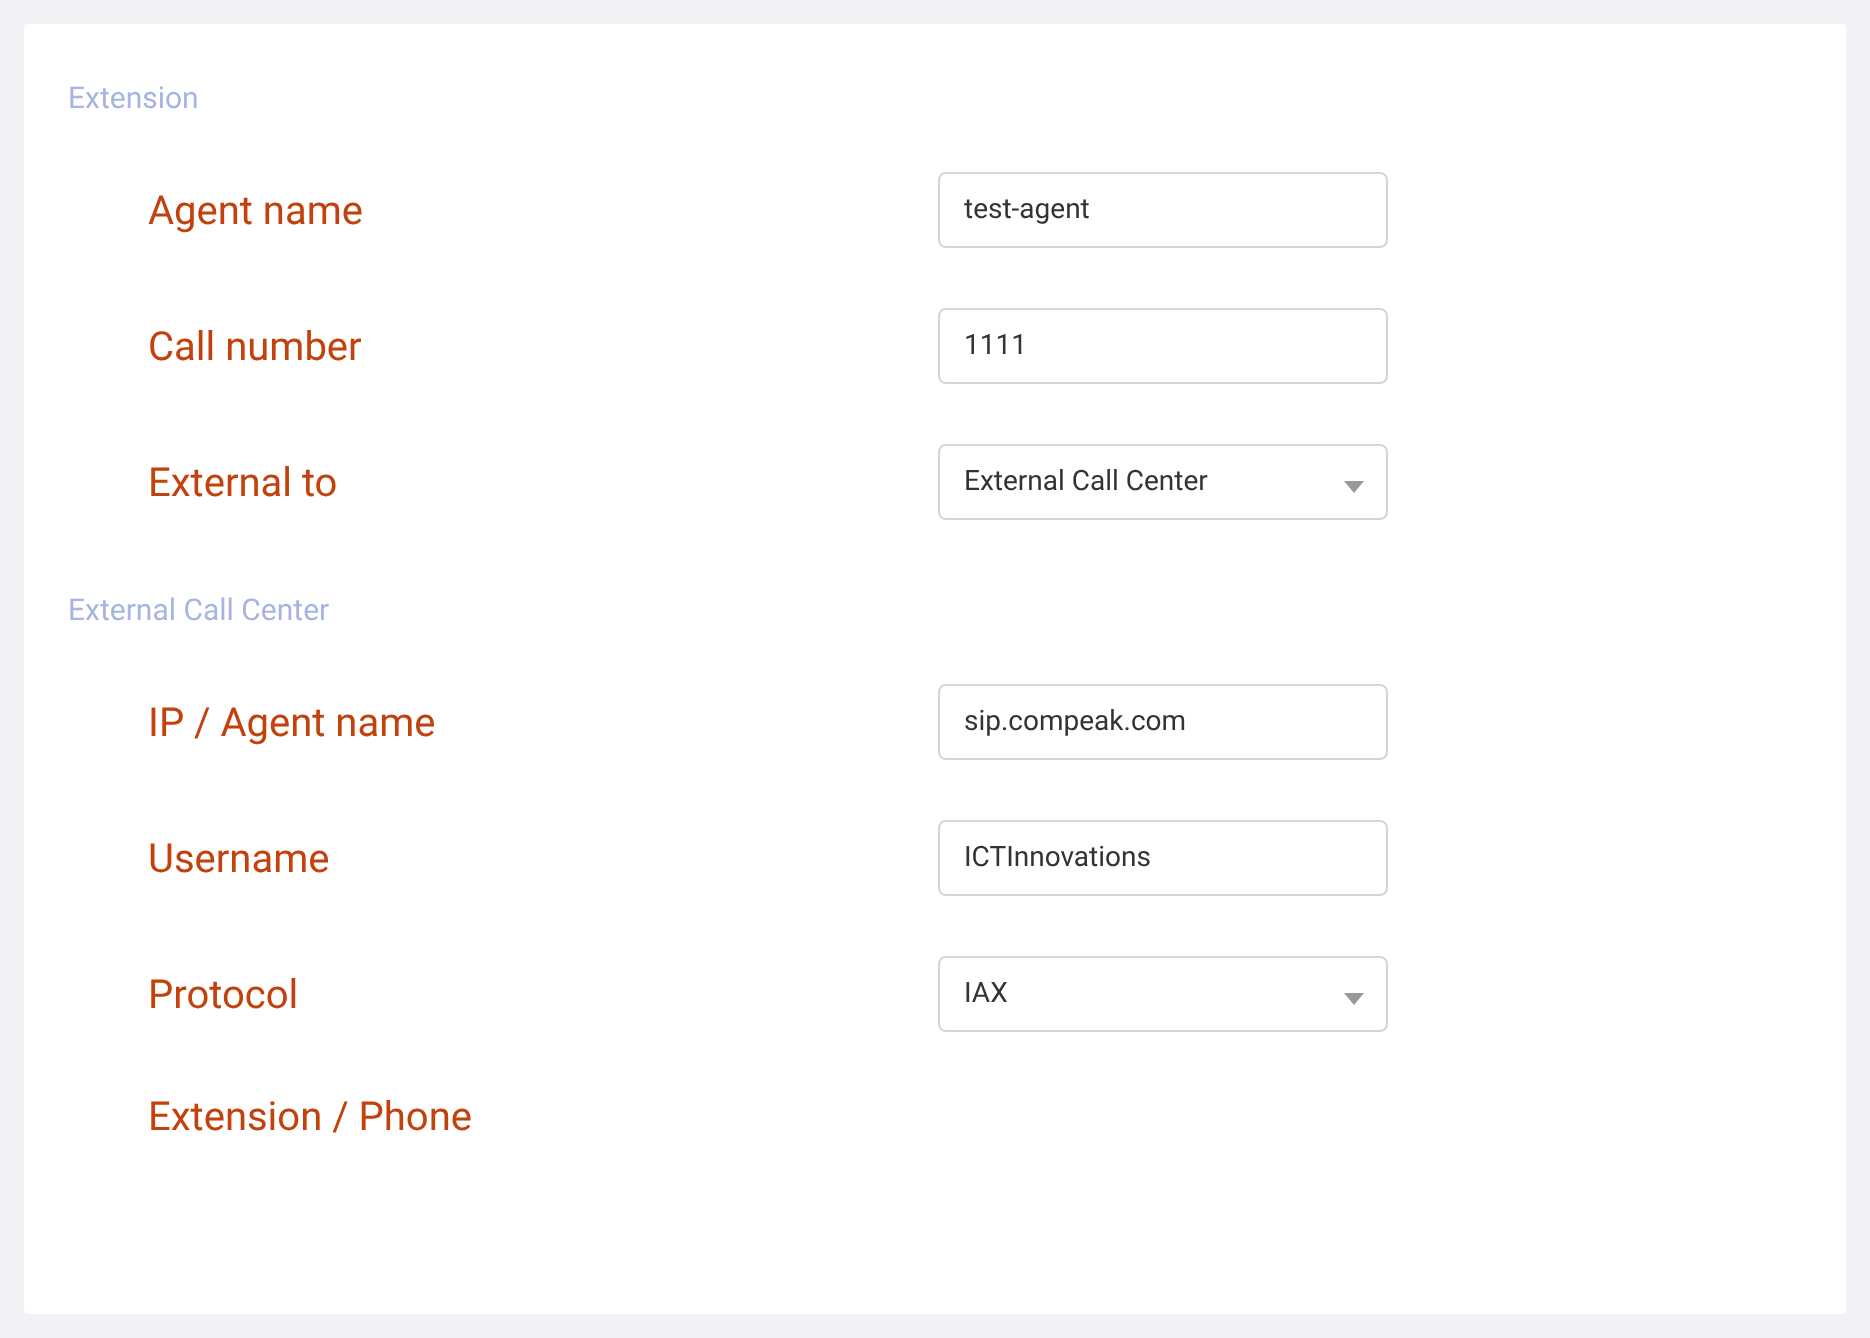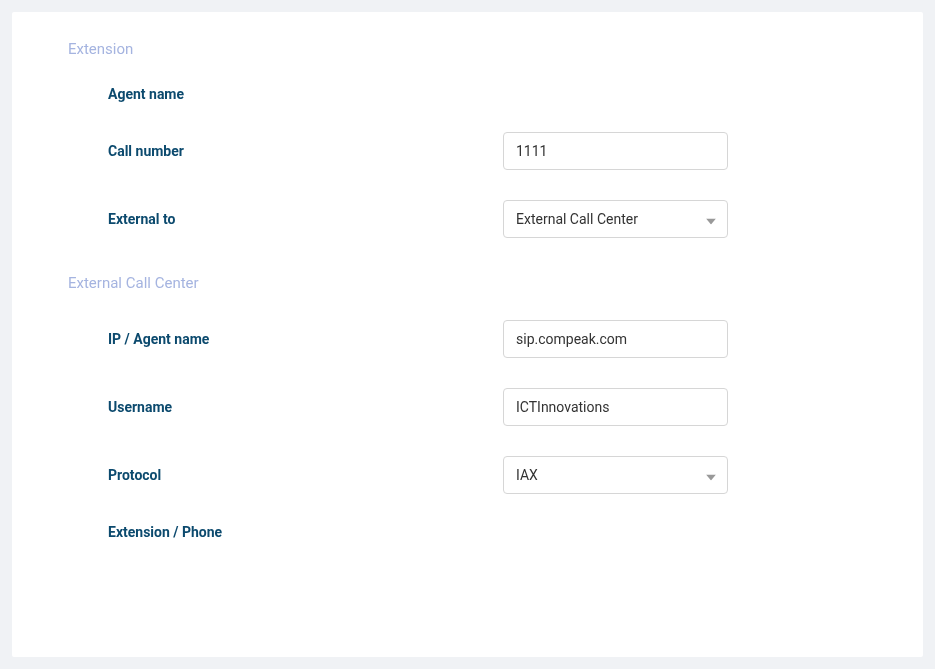--- a/index.html
+++ b/index.html
@@ -12,21 +12,21 @@
     body {
       background-color: #f0f2f5;
       padding: 12px;
       width: 935px;
       height: 669px;
       overflow: hidden;
     }
 
     .form-card {
       background-color: #ffffff;
-      padding: 28px 56px;
+      padding: 28px 22px;
       height: 100%;
       border-radius: 2px;
     }
 
     .section-header {
       color: #a5b4e0;
       font-size: 15px;
       font-weight: 400;
       margin-bottom: 28px;
     }
@@ -37,23 +37,23 @@
 
     .form-row {
       display: flex;
       align-items: center;
       margin-bottom: 30px;
       padding-left: 40px;
     }
 
     .field-label {
       width: 395px;
-      color: #0c4a6e;
-      font-size: 14px;
-      font-weight: 700;
+      color: #c2410c;
+      font-size: 20px;
+      font-weight: 400;
     }
 
     .text-input {
       width: 225px;
       height: 38px;
       padding: 8px 12px;
       border: 1px solid #d6d6d6;
       border-radius: 4px;
       font-size: 14px;
       color: #333;
@@ -95,20 +95,21 @@
   </style>
 </head>
 <body>
 
 <div class="form-card">
 
   <h3 class="section-header">Extension</h3>
 
   <div class="form-row">
     <label class="field-label">Agent name</label>
+    <input type="text" class="text-input" value="test-agent" style="">
   </div>
 
   <div class="form-row">
     <label class="field-label">Call number</label>
     <input type="text" class="text-input" value="1111" style="">
   </div>
 
   <div class="form-row">
     <label class="field-label">External to</label>
     <div class="select-wrapper">

